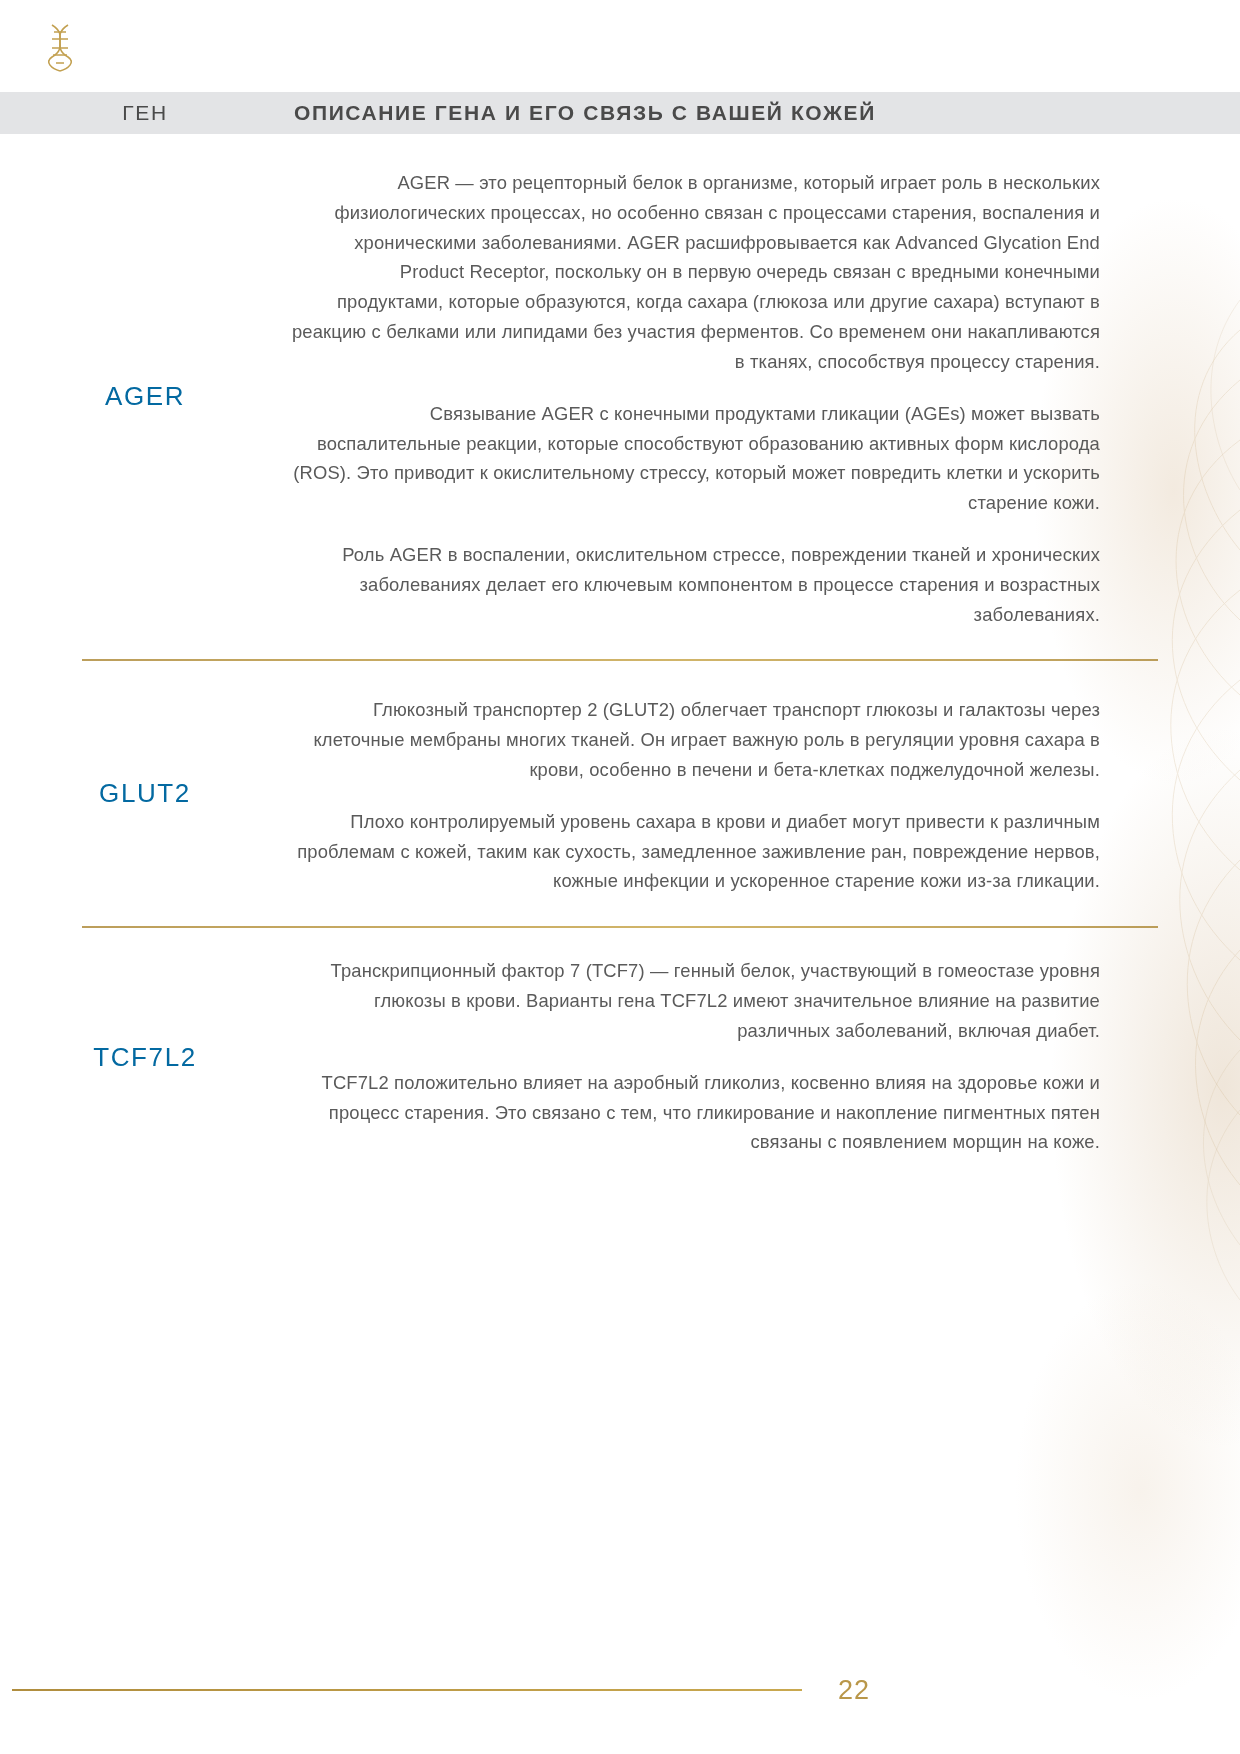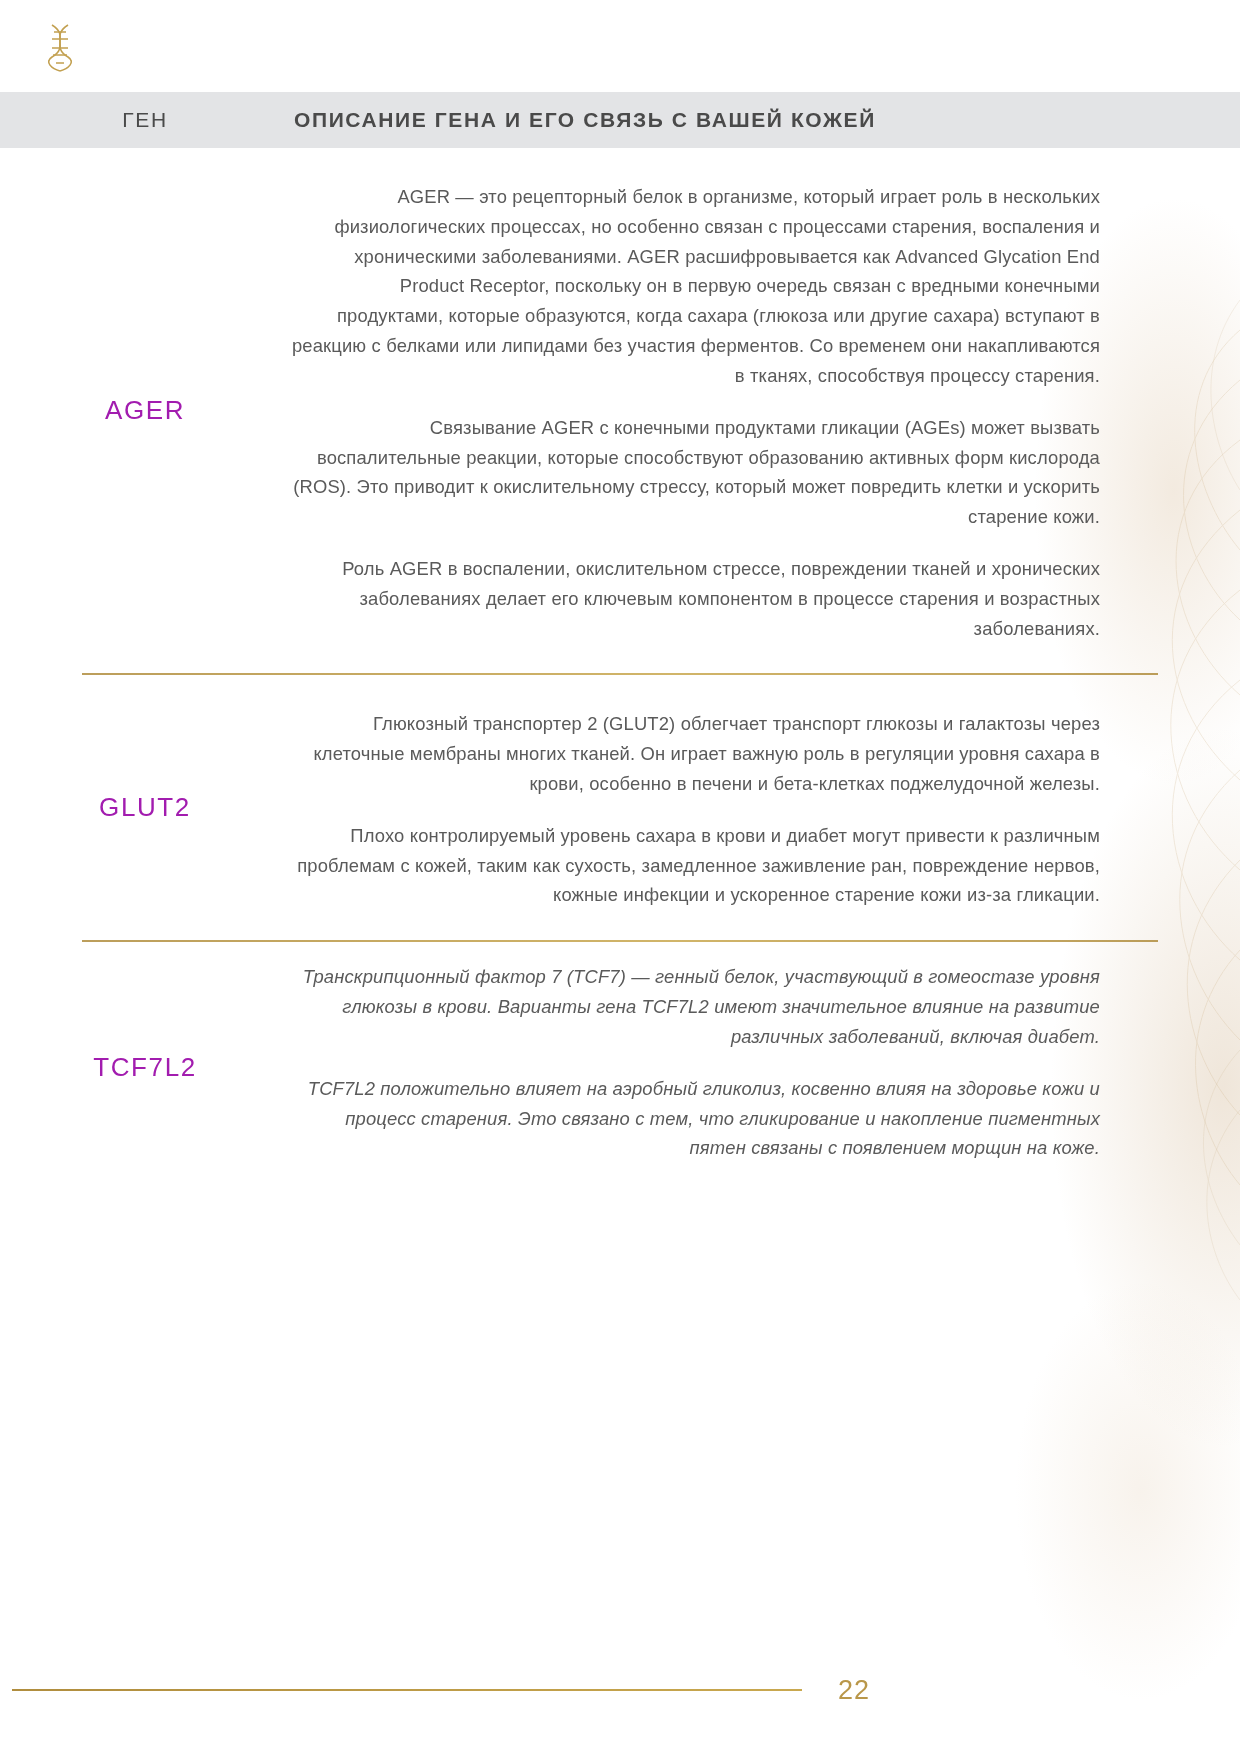--- a/index.html
+++ b/index.html
@@ -52,21 +52,21 @@
     position: absolute;
     left: 38px;
     top: 22px;
     width: 44px;
     height: 52px;
   }
 
   
   .table-head {
     position: relative;
-    height: 56px;
+    height: 42px;
     background: #e3e4e6;
     display: flex;
     align-items: center;
     z-index: 2;
   }
   .th-gene {
     width: 290px;
     text-align: center;
     font-size: 21px;
     letter-spacing: 1.6px;
@@ -92,21 +92,21 @@
     position: relative;
   }
   .row-gene {
     width: 290px;
     flex: 0 0 290px;
     display: flex;
     align-items: center;
     justify-content: center;
     font-size: 26px;
     letter-spacing: 1.6px;
-    color: #a21caf;
+    color: #0369a1;
     align-self: center;
     text-align: right;
   }
   .row-desc {
     flex: 1 1 auto;
     padding: 30px 140px 26px 0;
   }
   .para {
     font-size: 18.4px;
     line-height: 1.62;
@@ -122,21 +122,21 @@
   .row-sep {
     height: 2px;
     margin: 0 82px 0 82px;
     background: linear-gradient(to right, #b08d3e, #c9a84f 55%, #b08d3e);
     opacity: 0.85;
   }
 
   
   .row-1 .row-desc { padding-top: 34px; padding-bottom: 30px; }
   .row-2 .row-desc { padding-top: 34px; padding-bottom: 30px; }
-  .row-3 .row-desc { padding-top: 20px; padding-bottom: 30px; font-style: italic; }
+  .row-3 .row-desc { padding-top: 28px; padding-bottom: 30px; }
 
   
   .footer {
     position: absolute;
     left: 12px;
     bottom: 44px;
     width: 1240px;
     height: 40px;
     z-index: 3;
     display: flex;

